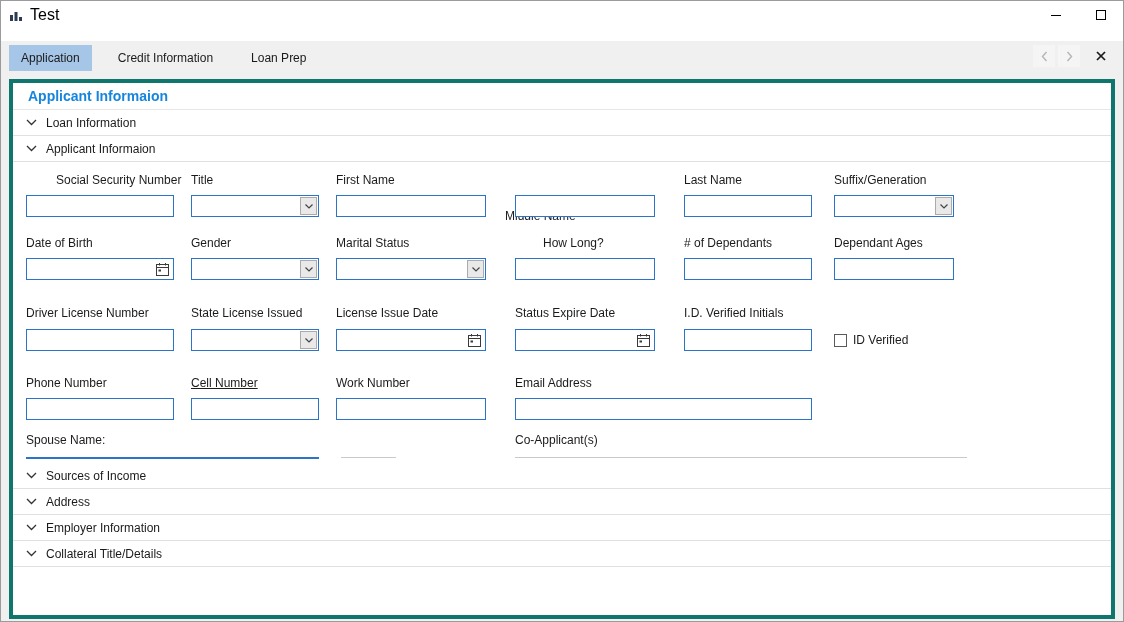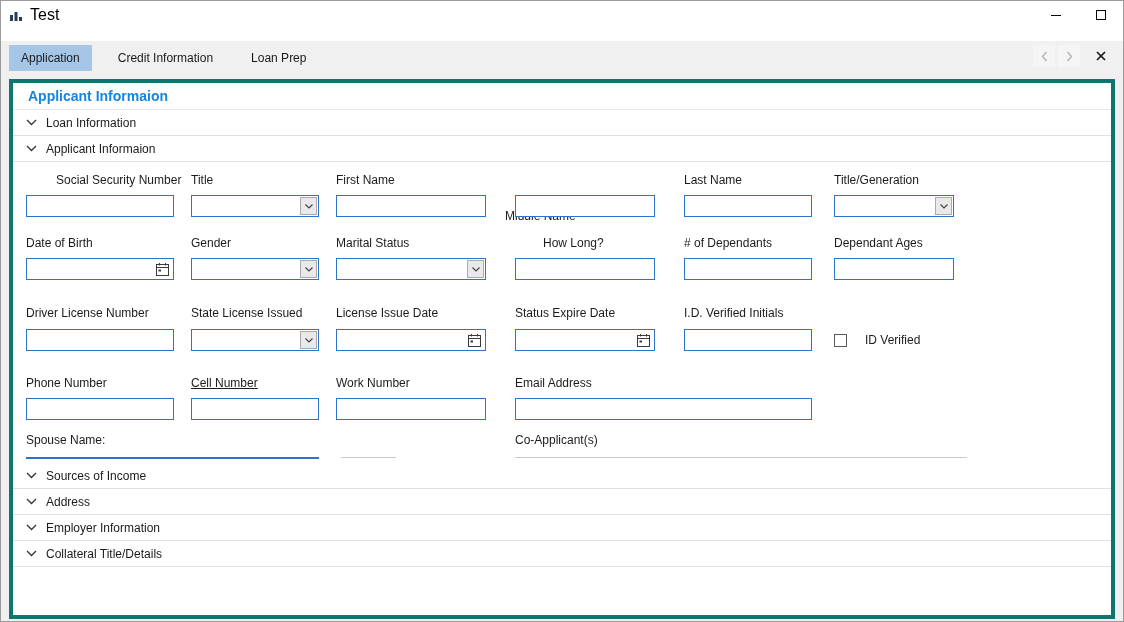--- a/index.html
+++ b/index.html
@@ -31,21 +31,21 @@
   .section-label { font-size: 12px; color: #1a1a1a; }
   .chev { display: inline-flex; align-items: center; }
 
   
   .form-area { position: relative; height: 301px; overflow: hidden; }
   .f-label { position: absolute; font-size: 12px; color: #1b1b1b; white-space: nowrap; }
   .ctl { position: absolute; height: 22px; background: #fff; border: 1px solid var(--accent, #2b74c9); }
   input.ctl { padding: 0 4px; font-size: 12px; color: #1b1b1b; outline: none; }
   .combo-btn { position: absolute; top: 1px; right: 1px; bottom: 1px; width: 17px; background: #e9e9e9; border: 1px solid #ababab; display: flex; align-items: center; justify-content: center; cursor: default; }
   .cal-btn { position: absolute; top: 3px; right: 4px; width: 14px; height: 14px; display: flex; align-items: center; justify-content: center; cursor: default; }
-  .checkbox-wrap { position: absolute; display: flex; align-items: center; gap: 18px; font-size: 12px; color: #1b1b1b; }
+  .checkbox-wrap { position: absolute; display: flex; align-items: center; gap: 6px; font-size: 12px; color: #1b1b1b; }
   .checkbox-box { display: inline-block; width: 13px; height: 13px; background: #fff; border: 1px solid #5a5a5a; }
   .underline { position: absolute; height: 0; border-bottom: 1px solid #c9c9c9; }
   .underline.accent { border-bottom: 2px solid var(--accent, #2b74c9); }
 </style>
 </head>
 <body>
 
 <div class="titlebar">
   <span class="app-icon">
     <svg width="14" height="14" viewBox="0 0 14 14">
@@ -130,21 +130,21 @@
               <polyline points="0.5,0.5 4,4 7.5,0.5" fill="none" stroke="#444" stroke-width="1.2"></polyline>
             </svg>
           </span>
         </div>
         <div class="f-label" style="left: 323px; top: 11px;">First Name</div>
         <input class="ctl" style="left: 323px; top: 33px; width: 150px;">
         <div class="f-label" style="left: 492px; top: 11px; margin-top: 36px;">Middle Name</div>
         <input class="ctl" style="left: 502px; top: 33px; width: 140px;">
         <div class="f-label" style="left: 671px; top: 11px;">Last Name</div>
         <input class="ctl" style="left: 671px; top: 33px; width: 128px;">
-        <div class="f-label" style="left: 821px; top: 11px;">Title/Generation</div>
+        <div class="f-label" style="left: 821px; top: 11px;">Suffix/Generation</div>
         <div class="ctl combo" style="left: 821px; top: 33px; width: 120px;">
           <span class="combo-btn">
             <svg width="8" height="5" viewBox="0 0 8 5">
               <polyline points="0.5,0.5 4,4 7.5,0.5" fill="none" stroke="#444" stroke-width="1.2"></polyline>
             </svg>
           </span>
         </div>
         <div class="f-label" style="left: 13px; top: 74px;">Date of Birth</div>
         <div class="ctl date" style="left: 13px; top: 96px; width: 148px;">
           <span class="cal-btn">

